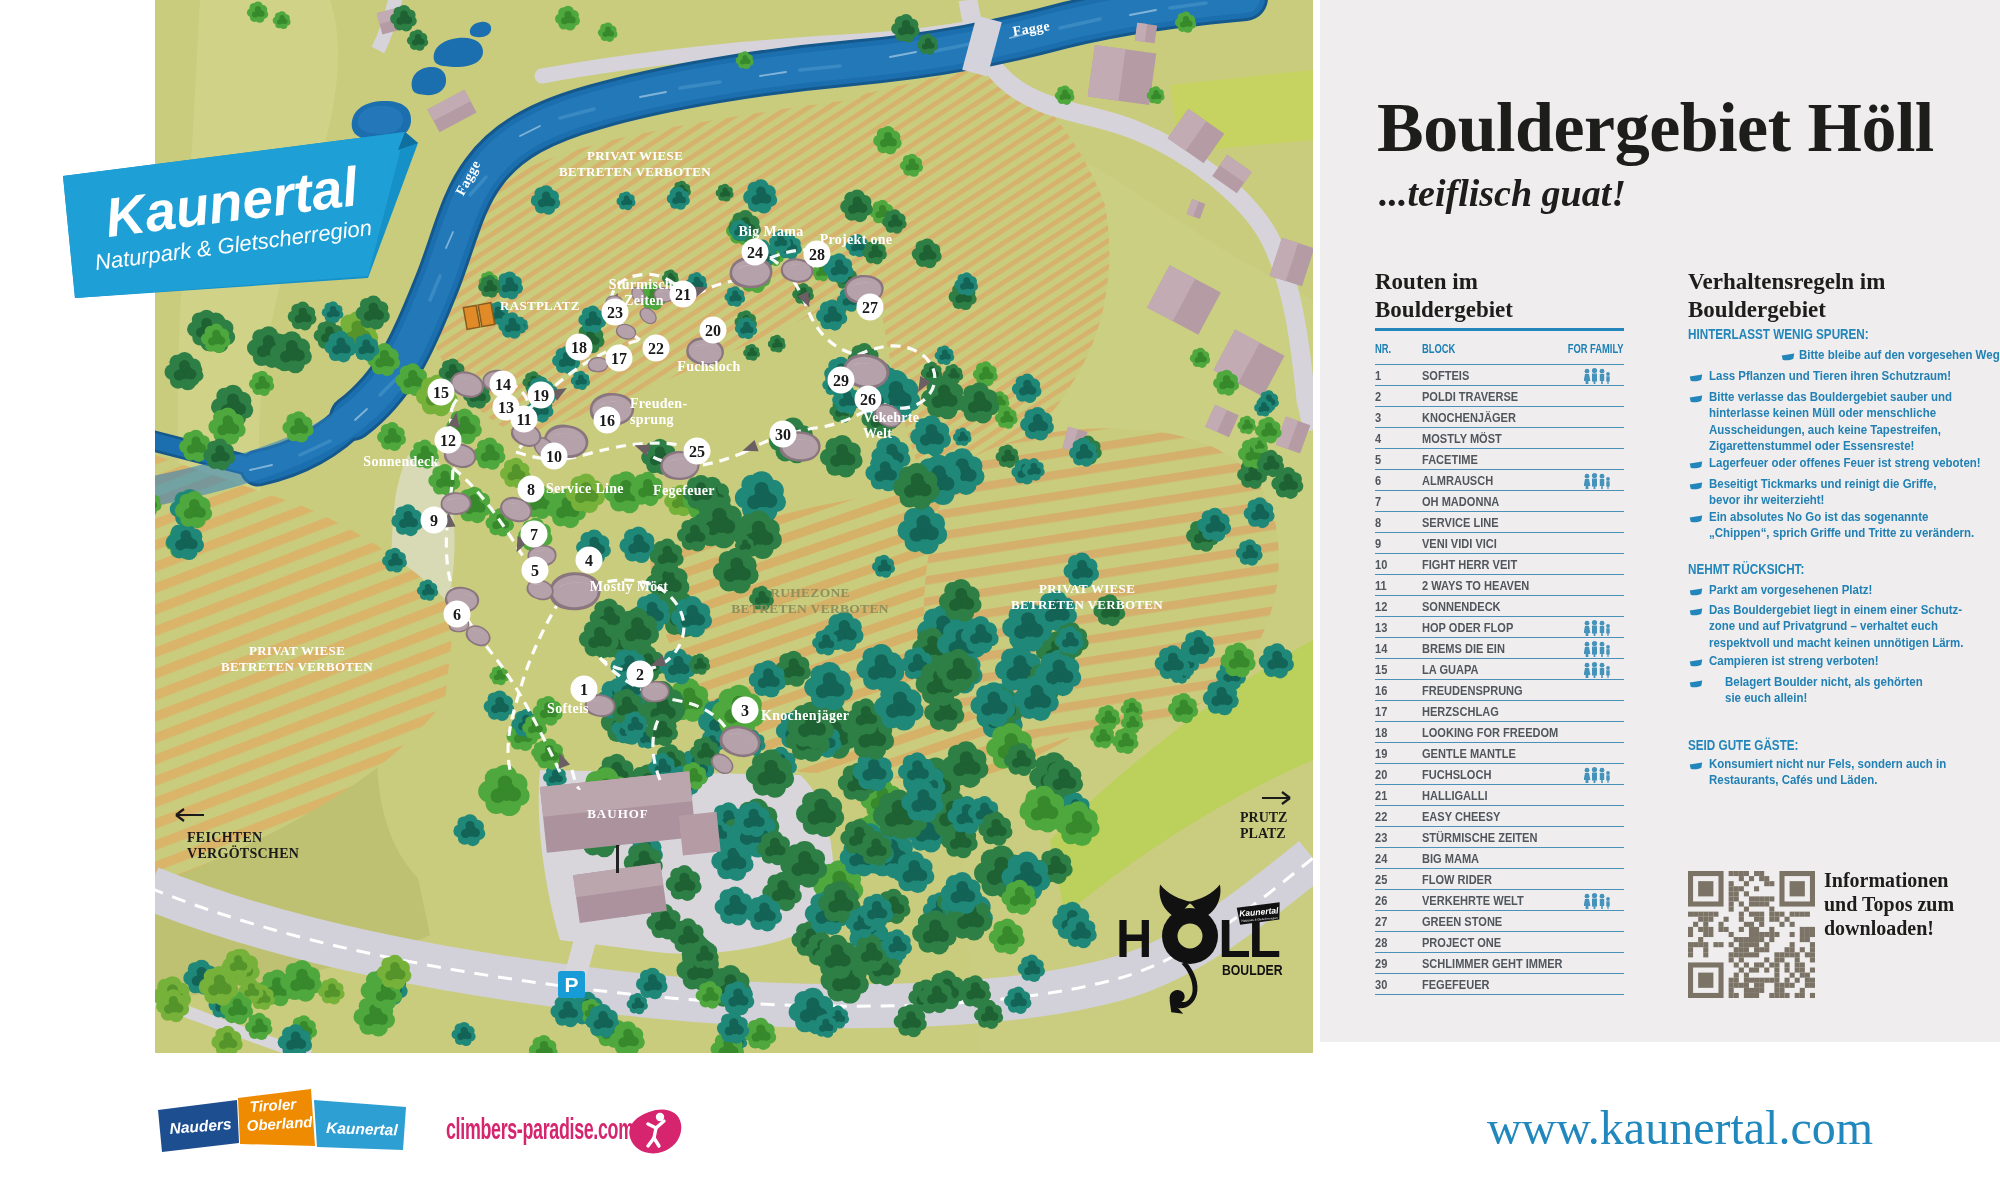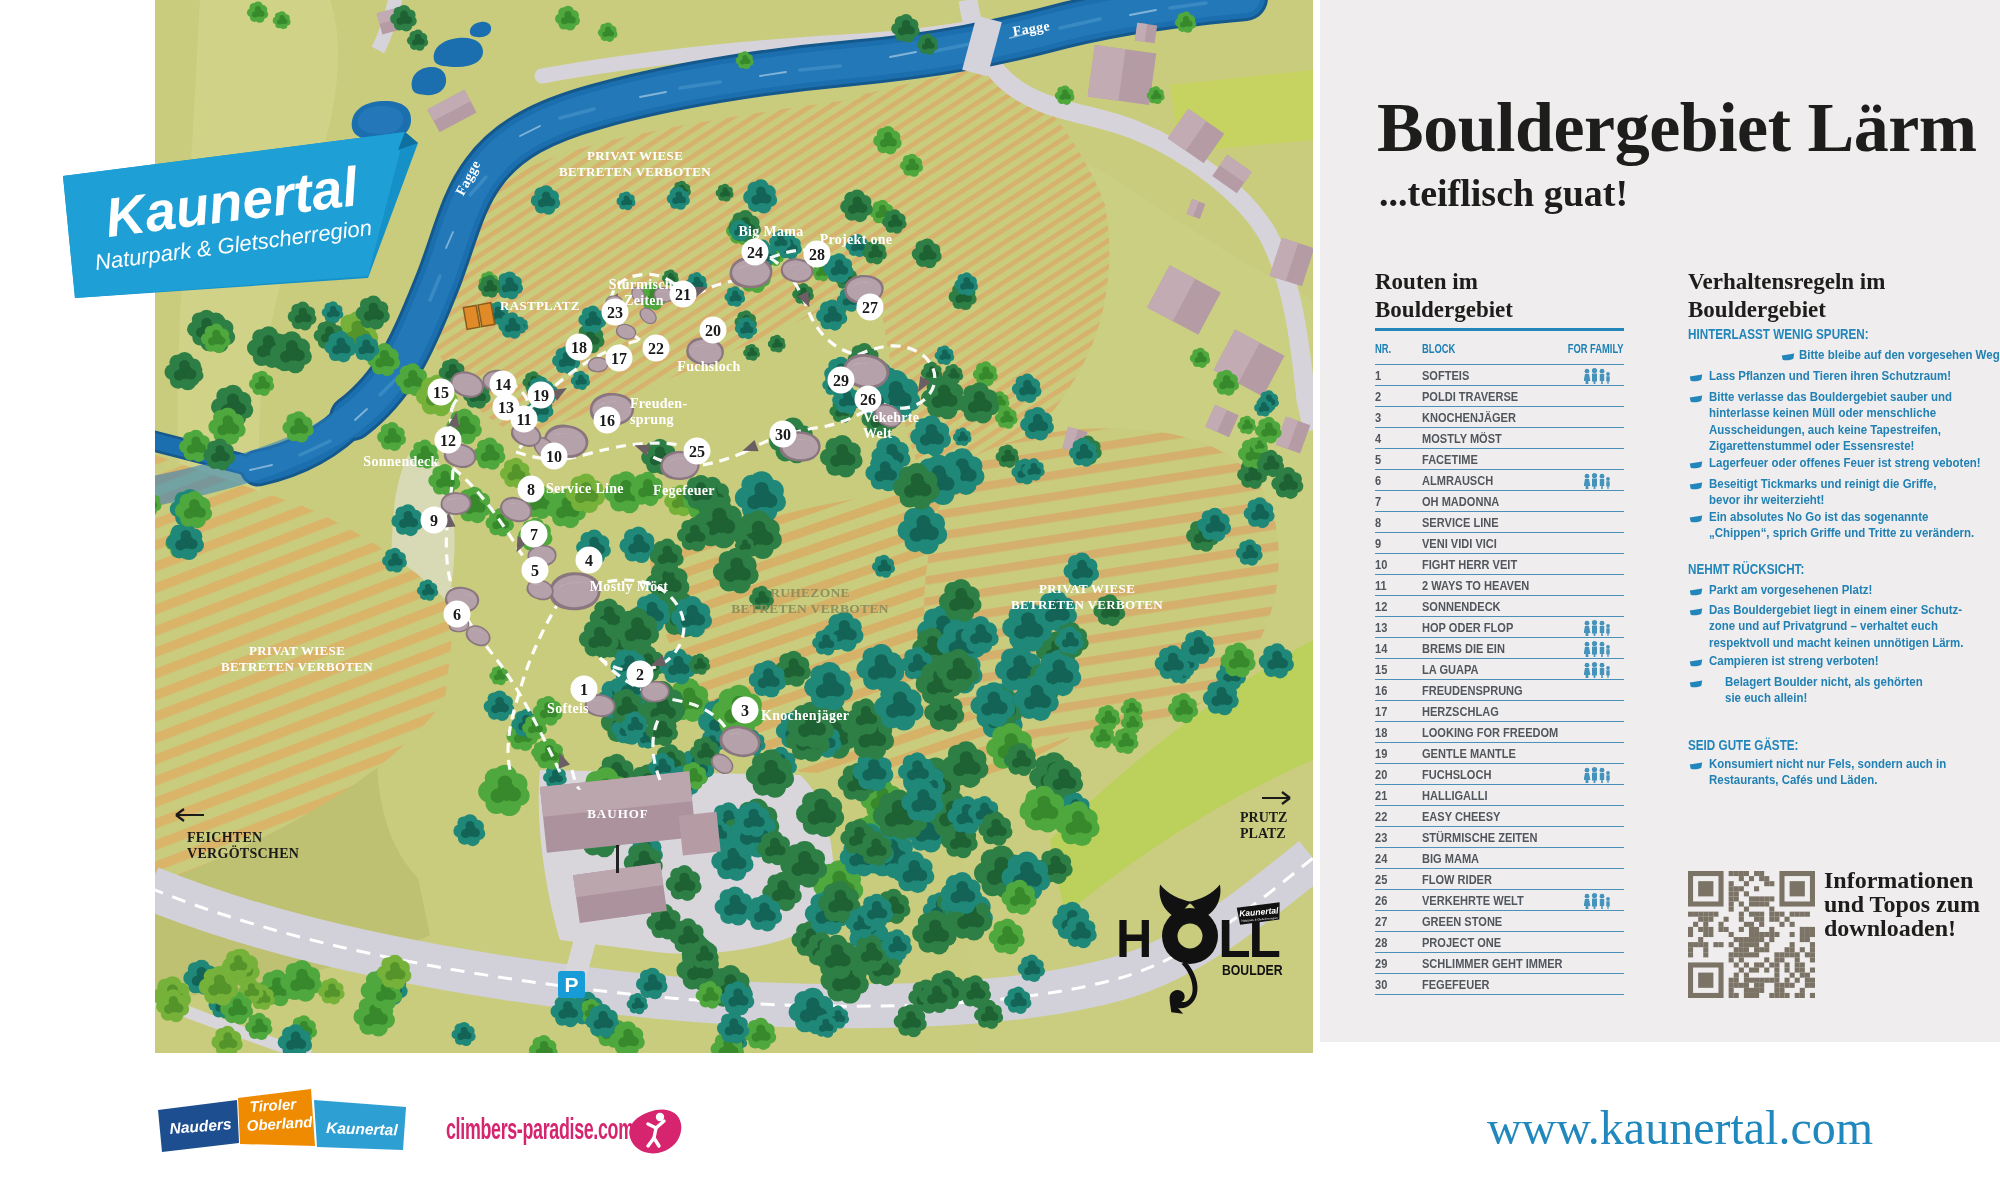--- a/index.html
+++ b/index.html
@@ -908,22 +908,22 @@
 <path d="M648,1124 L656,1128"></path>
         <path d="M664,1121 L656,1128"></path>
         <path d="M656,1128 L654,1138"></path>
         <path d="M654,1138 L648,1146"></path>
         <path d="M654,1138 L659,1146"></path>
 </g>
 <circle cx="660" cy="1117" r="4.2" fill="#fff"></circle>
 </g>
 </svg>
 <div class="abs" style="left:1320px;top:0;width:680px;height:1042px;background:#efedee"></div>
-<div class="abs ser" style="left:1377px;top:88px;width:600px;font-size:70px;font-weight:bold;color:#1d1d1b;letter-spacing:-0.5px">Bouldergebiet Lärm</div>
-<div class="abs ser" style="left:1379px;top:171px;font-size:38px;font-weight:bold;color:#1d1d1b">...teiflisch guat!</div>
+<div class="abs ser" style="left:1377px;top:88px;width:600px;font-size:70px;font-weight:bold;color:#1d1d1b;letter-spacing:-0.5px">Bouldergebiet Höll</div>
+<div class="abs ser" style="left:1379px;top:171px;font-size:38px;font-weight:bold;font-style:italic;color:#1d1d1b">...teiflisch guat!</div>
 <div class="abs ser" style="left:1375px;top:268px;font-size:23px;font-weight:bold;color:#1d1d1b;line-height:28px">Routen im<br>Bouldergebiet</div>
 <div class="abs ser" style="left:1688px;top:268px;font-size:23px;font-weight:bold;color:#1d1d1b;line-height:28px">Verhaltensregeln im<br>Bouldergebiet</div>
 <div class="abs" style="left:1375px;top:328px;width:249px">
     <div style="height:2.5px;background:#2286ba"></div>
     <div style="position:relative;height:33px">
       <span style="position:absolute;left:0;top:10px;font-size:13px;font-weight:bold;color:#1c7fb5;transform:scaleX(0.72);transform-origin:0 0">NR.</span>
       <span style="position:absolute;left:47px;top:10px;font-size:13px;font-weight:bold;color:#1c7fb5;transform:scaleX(0.72);transform-origin:0 0">BLOCK</span>
       <span style="position:absolute;right:0;top:10px;font-size:13px;font-weight:bold;color:#1c7fb5;transform:scaleX(0.72);transform-origin:100% 0">FOR FAMILY</span>
     </div>
     <div style="border-top:1.6px solid #4a90b8;height:21px;position:relative">
@@ -1456,13 +1456,13 @@
       <rect x="13" y="24" width="1" height="1"></rect>
       <rect x="16" y="24" width="1" height="1"></rect>
       <rect x="17" y="24" width="1" height="1"></rect>
       <rect x="18" y="24" width="1" height="1"></rect>
       <rect x="19" y="24" width="1" height="1"></rect>
       <rect x="21" y="24" width="1" height="1"></rect>
       <rect x="22" y="24" width="1" height="1"></rect>
       <rect x="24" y="24" width="1" height="1"></rect>
     </g>
   </svg>
-<div class="abs ser" style="left:1824px;top:868px;font-size:24px;font-weight:bold;color:#1d1d1b;line-height:24px">Informationen<br>und Topos zum<br>downloaden!</div>
+<div class="abs ser" style="left:1824px;top:868px;font-size:20px;font-weight:bold;color:#1d1d1b;line-height:24px">Informationen<br>und Topos zum<br>downloaden!</div>
 <div class="abs ser" style="left:1340px;top:1100px;width:680px;text-align:center;font-size:48px;color:#2088bc">www.kaunertal.com</div>
 </body></html>

